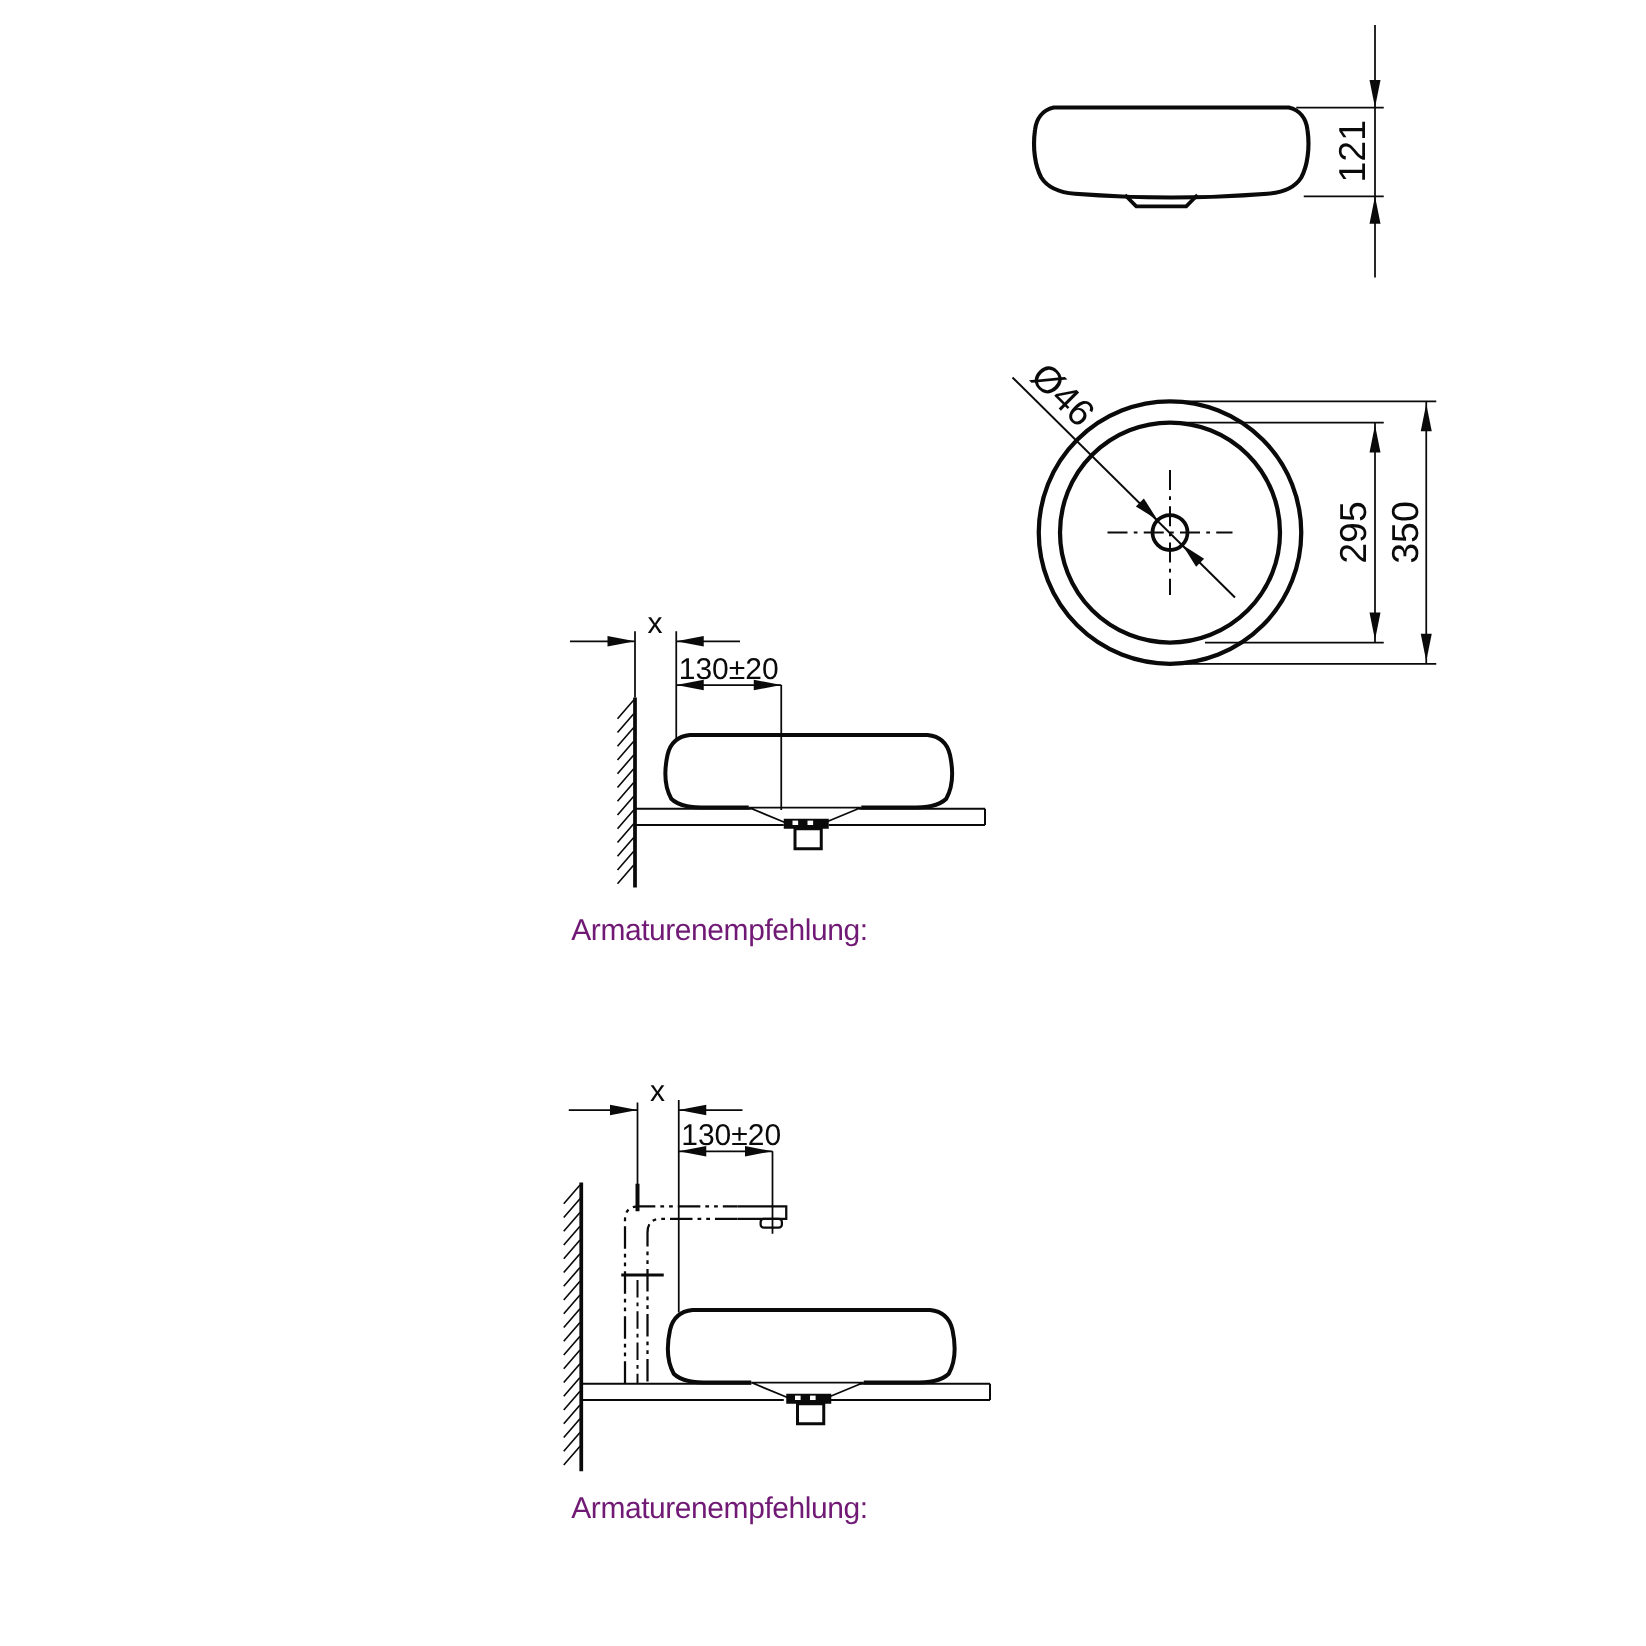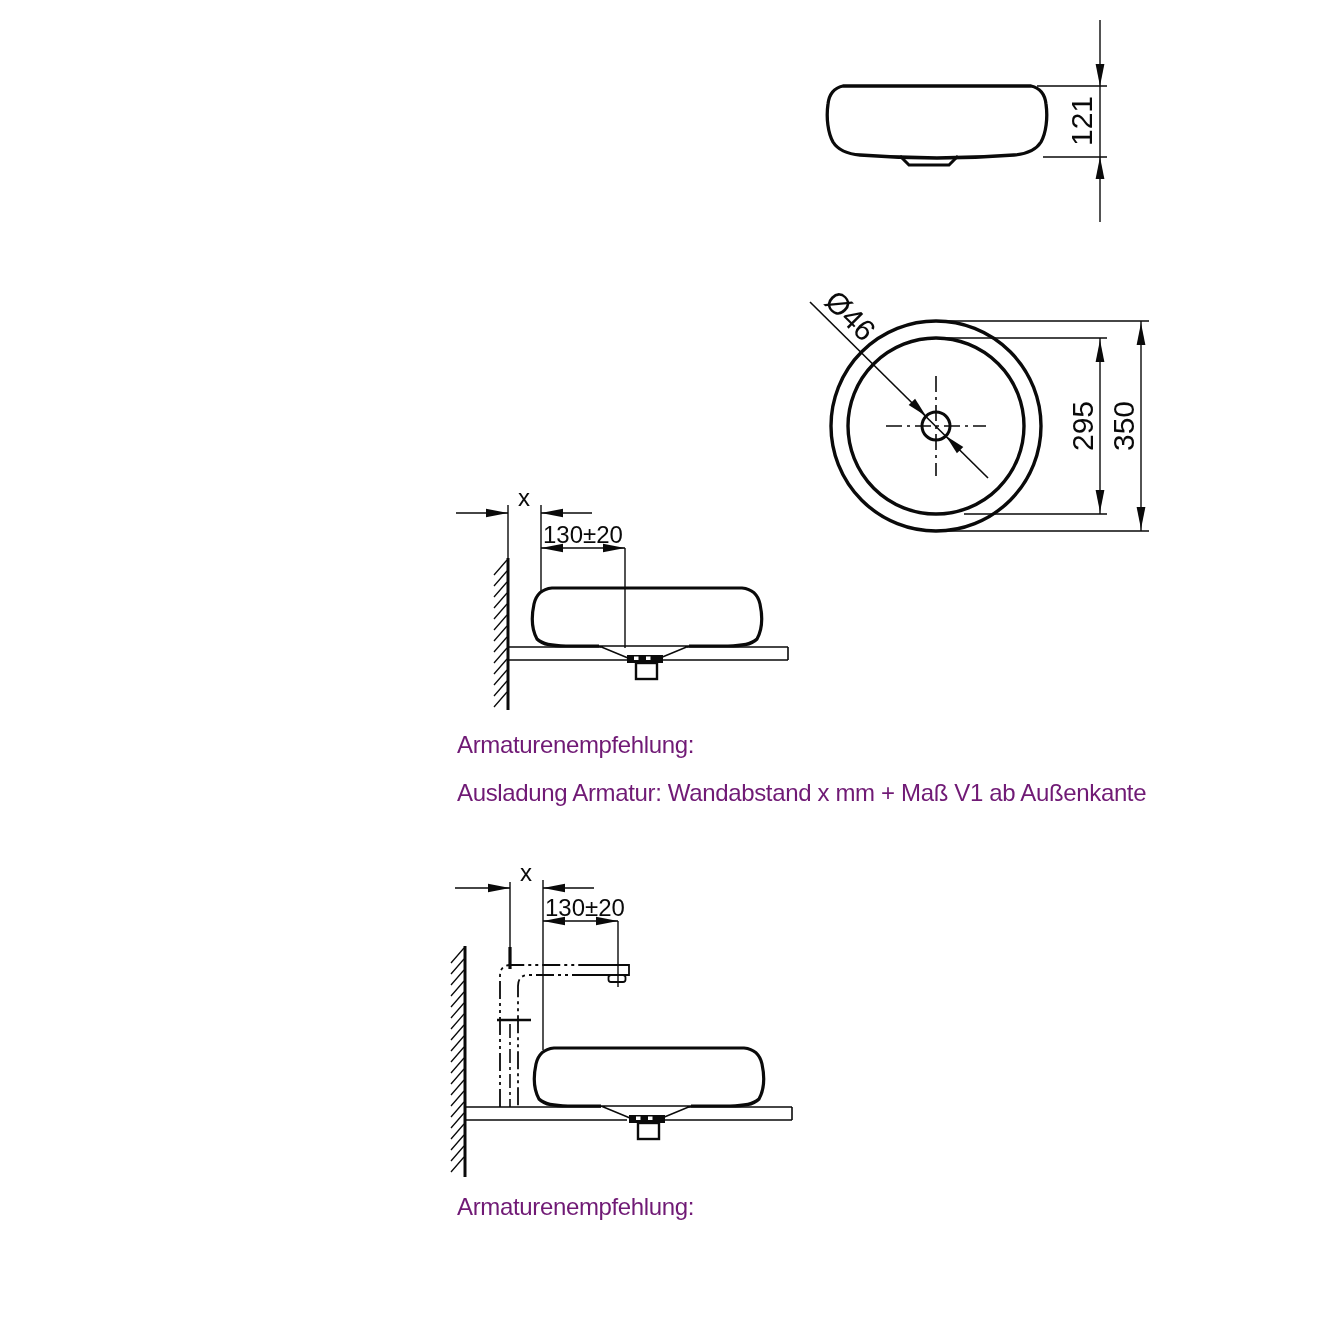--- a/index.html
+++ b/index.html
@@ -148,17 +148,16 @@
     <text class="dim-label" x="526" y="881" text-anchor="middle" stroke="none" fill="#0a0a0a">x</text>
 
     <path stroke-width="1.4" d="M543 921 L618 921"></path>
     <polygon fill="#0a0a0a" stroke="none" points="543,921 565,916.8 565,925.2"></polygon>
     <polygon fill="#0a0a0a" stroke="none" points="618,921 596,916.8 596,925.2"></polygon>
     <text class="dim-label" x="545" y="916" stroke="none" fill="#0a0a0a">130±20</text>
   </g>
 </svg>
 
   <div class="note" style="top:730px;">Armaturenempfehlung:</div>
-  <div class="note" style="top:778px;">Ausladung Armatur: Wandabstand x mm + Maß V1 ab Außenkante</div>
 
   <div class="note" style="top:1192px;">Armaturenempfehlung:</div>
 
 </div>
 
 </body></html>

